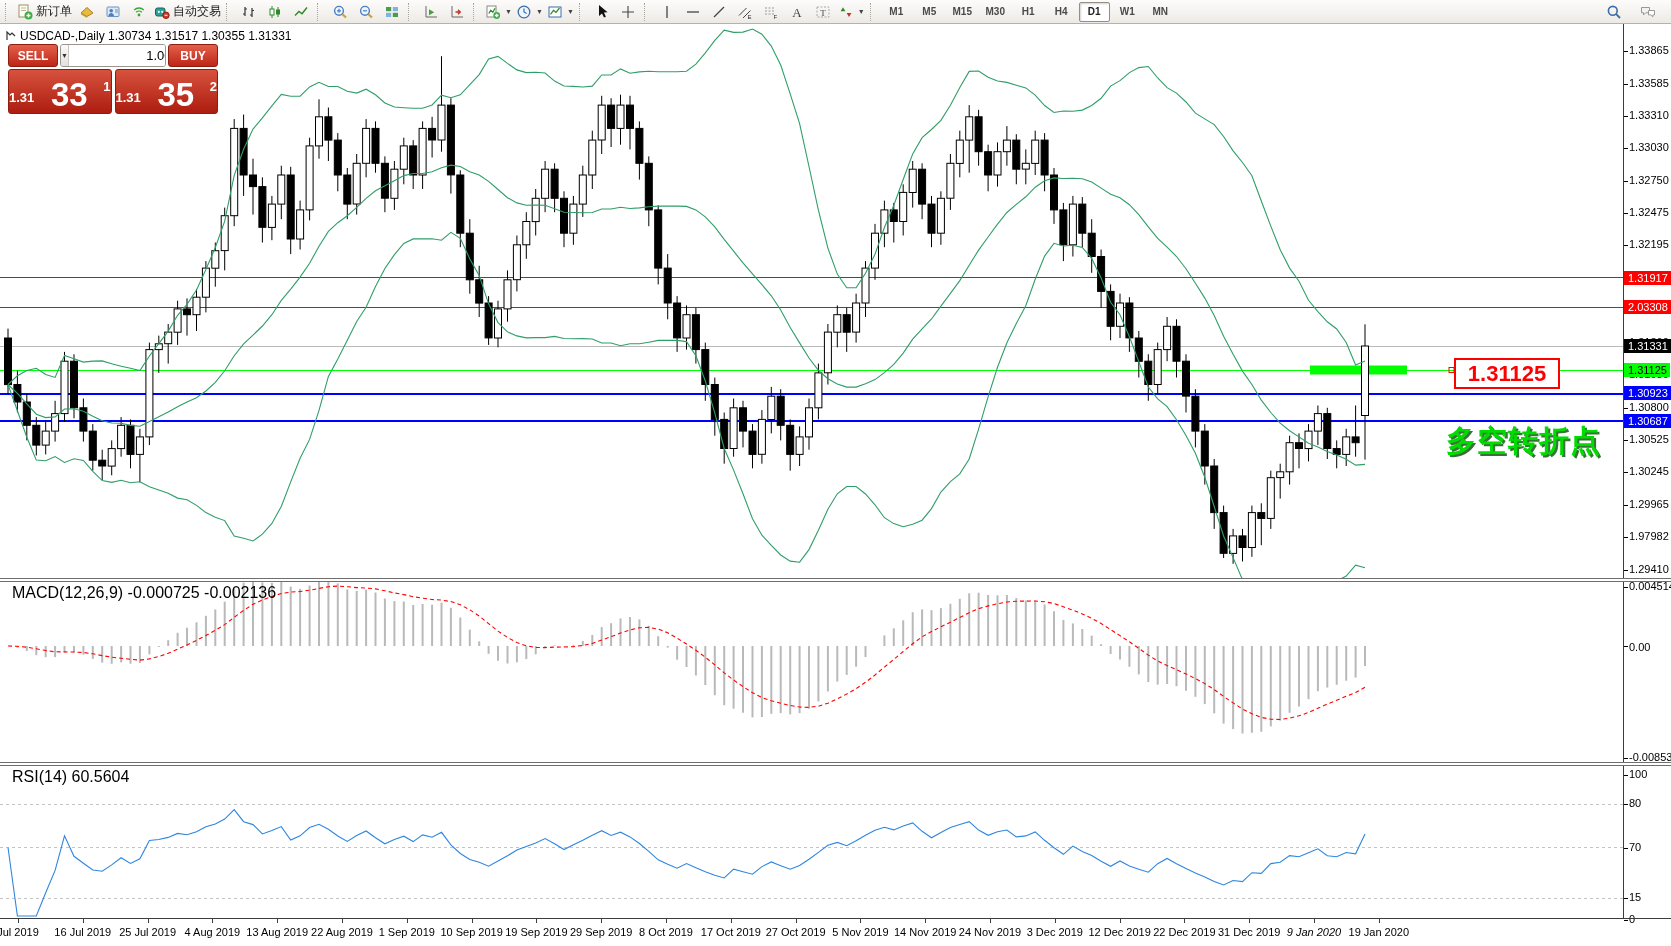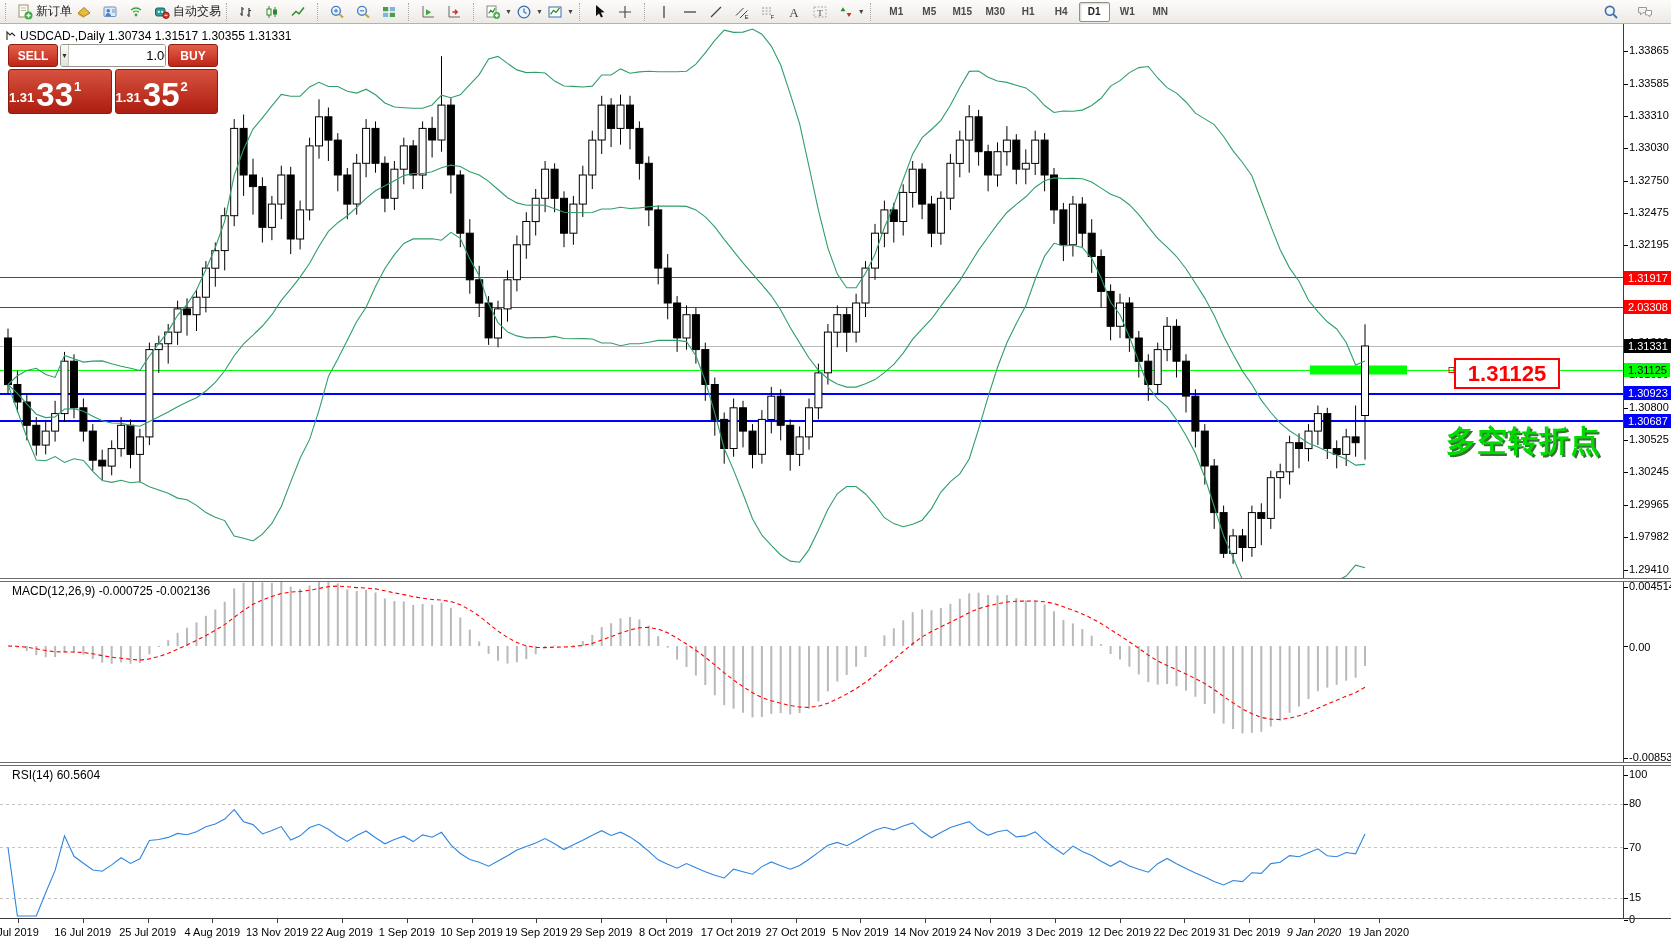--- a/index.html
+++ b/index.html
@@ -3,21 +3,21 @@
 <meta charset="utf-8">
 <style>
   html,body{margin:0;padding:0;background:#fff;}
   body{width:1671px;height:946px;position:relative;overflow:hidden;
        font-family:"Liberation Sans",sans-serif;-webkit-font-smoothing:antialiased;}
   
   #toolbar{position:absolute;top:0;left:0;width:1671px;height:24px;box-sizing:border-box;
     background:linear-gradient(#fdfcfb,#edeae5);border-bottom:1px solid #b5b1ab;
     display:flex;align-items:center;padding:0 2px;z-index:50;}
   .tb-sep{width:5px;height:18px;border-left:1px dotted #a9a49d;margin:0 4px 0 3px;}
-  .tb-btn{height:20px;min-width:22px;display:flex;align-items:center;
+  .tb-btn{height:20px;min-width:22px;display:flex;align-items:center;justify-content:center;
     border-radius:2px;cursor:default;gap:3px;padding:0 2px;}
   .tb-btn span.lbl{font-size:12px;color:#1a1a1a;white-space:nowrap;}
   .tb-dd{font-size:7px;color:#444;margin-left:1px;}
   .tf-btn{min-width:23px;height:18px;padding:0 3px;margin:0 1px;display:flex;align-items:center;
     justify-content:center;font-size:10px;font-weight:bold;color:#4a4a4a;border:1px solid transparent;border-radius:2px;}
   .tf-btn.active{background:#fff;border:1px solid #938e86;box-shadow:inset 1px 1px 2px rgba(0,0,0,.18);color:#222;}
   #tb-spacer{flex:1;}
   
   .pane-svg{position:absolute;left:0;background:#fff;}
   .splitter{position:absolute;left:0;width:1671px;height:4px;box-sizing:border-box;
@@ -27,38 +27,38 @@
   .axlab{position:absolute;left:5px;font-size:11px;color:#000;line-height:13px;white-space:nowrap;}
   .axtick{position:absolute;left:0;width:4px;height:1px;background:#000;}
   .axlev{position:absolute;left:0;font-size:11px;line-height:14px;padding:0 3px 0 4px;white-space:nowrap;z-index:5;}
   #bottom-axis-line{position:absolute;top:918px;left:0;width:1671px;height:1px;background:#3c3c3c;z-index:16;}
   #date-row{position:absolute;top:919px;left:0;width:1623px;height:27px;background:#fff;}
   .datelab{position:absolute;top:7px;transform:translateX(-50%);font-size:11px;color:#000;white-space:nowrap;}
   .datetick{position:absolute;top:0;width:1px;height:4px;background:#3c3c3c;}
   
   #symbol-info{position:absolute;left:6px;top:29px;font-size:12px;color:#000;z-index:30;
     display:flex;align-items:center;gap:4px;}
-  .ind-label{position:absolute;left:4px;font-size:12px;color:#000;z-index:30;padding-left:8px;}
+  .ind-label{position:absolute;left:4px;font-size:16px;color:#000;z-index:30;padding-left:8px;}
   
   #trade-panel{position:absolute;left:8px;top:44px;width:210px;z-index:40;font-family:"Liberation Sans",sans-serif;}
   #tp-row1{display:flex;align-items:stretch;height:23px;gap:2px;}
   .tp-btn{width:48px;display:flex;align-items:center;justify-content:center;color:#fff;
     font-size:12px;font-weight:bold;border-radius:3px;border:1px solid #8e1d10;
     background:linear-gradient(#e2604b,#bf2517);}
   .tp-spin{flex:1;display:flex;align-items:stretch;border:1px solid #9a968f;border-radius:3px;
     background:#fff;overflow:hidden;}
   .tp-arrow{width:15px;display:flex;align-items:center;justify-content:center;font-size:7px;color:#333;
     background:linear-gradient(#fbfafa,#e4e1dc);}
   .tp-arrow:first-child{border-right:1px solid #c9c5bf;}
   .tp-arrow:last-child{border-left:1px solid #c9c5bf;}
   #tp-vol{flex:1;border:none;outline:none;text-align:center;font-size:13px;color:#000;
     font-family:"Liberation Sans",sans-serif;}
   #tp-row2{display:flex;gap:3px;margin-top:2px;height:45px;}
   .tp-price{flex:1;border-radius:3px;border:1px solid #8e1d10;color:#fff;
-    background:linear-gradient(#d7523e,#ad1d10);display:flex;align-items:flex-end;justify-content:flex-start;
+    background:linear-gradient(#d7523e,#ad1d10);display:flex;align-items:flex-end;justify-content:space-between;
     padding-bottom:3px;}
   .tp-small{font-size:13px;font-weight:bold;margin:0 2px 5px 0;}
   .tp-big{font-size:33px;font-weight:bold;line-height:30px;}
   .tp-sup{font-size:13px;font-weight:bold;margin:0 0 16px 1px;}
   
   #price-tag{position:absolute;border:2px solid #ff0000;background:#fff;color:#ff0000;
     display:flex;align-items:center;justify-content:center;font-size:22px;font-weight:bold;z-index:25;}
   #turning-point{position:absolute;font-size:30px;font-weight:bold;letter-spacing:1px;z-index:25;
     text-shadow:2px 2px 0 rgba(20,90,20,.85);}
 </style>
@@ -740,21 +740,21 @@
 <div id="date-row">
     <div class="datetick" style="left: 18px;"></div>
     <div class="datelab" style="left: 18px;">Jul 2019</div>
     <div class="datetick" style="left: 82.8px;"></div>
     <div class="datelab" style="left: 82.8px;">16 Jul 2019</div>
     <div class="datetick" style="left: 147.6px;"></div>
     <div class="datelab" style="left: 147.6px;">25 Jul 2019</div>
     <div class="datetick" style="left: 212.4px;"></div>
     <div class="datelab" style="left: 212.4px;">4 Aug 2019</div>
     <div class="datetick" style="left: 277.2px;"></div>
-    <div class="datelab" style="left: 277.2px;">13 Nov 2019</div>
+    <div class="datelab" style="left: 277.2px;">13 Aug 2019</div>
     <div class="datetick" style="left: 342px;"></div>
     <div class="datelab" style="left: 342px;">22 Aug 2019</div>
     <div class="datetick" style="left: 406.8px;"></div>
     <div class="datelab" style="left: 406.8px;">1 Sep 2019</div>
     <div class="datetick" style="left: 471.6px;"></div>
     <div class="datelab" style="left: 471.6px;">10 Sep 2019</div>
     <div class="datetick" style="left: 536.4px;"></div>
     <div class="datelab" style="left: 536.4px;">19 Sep 2019</div>
     <div class="datetick" style="left: 601.2px;"></div>
     <div class="datelab" style="left: 601.2px;">29 Sep 2019</div>

